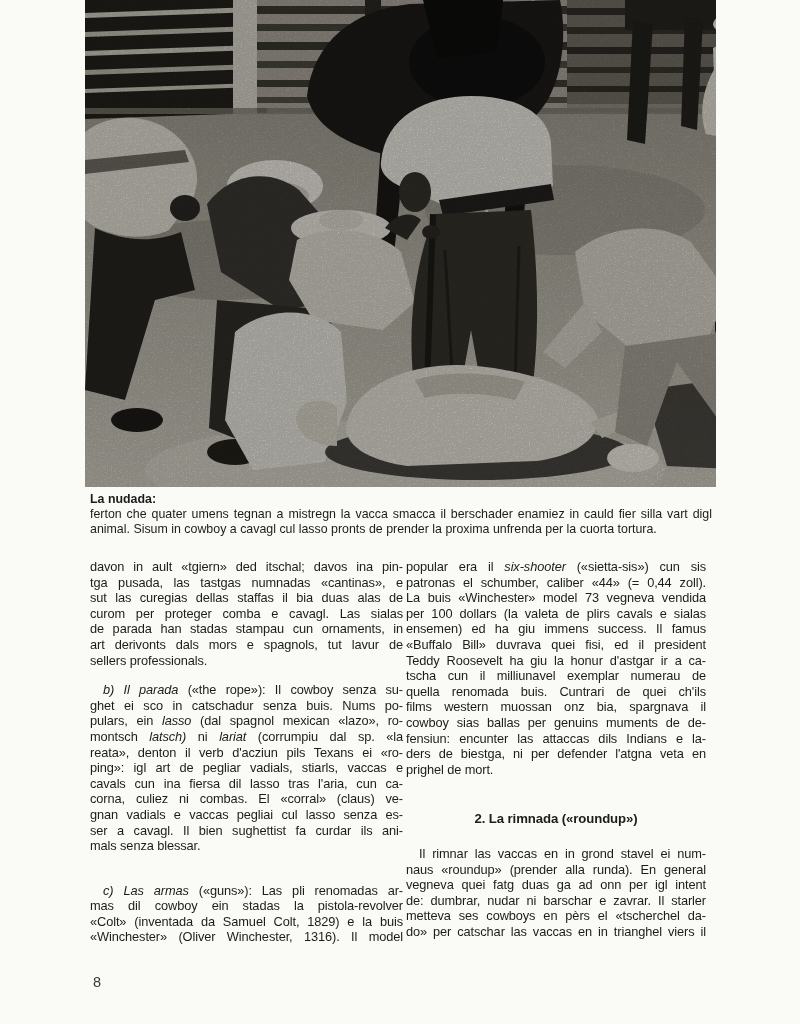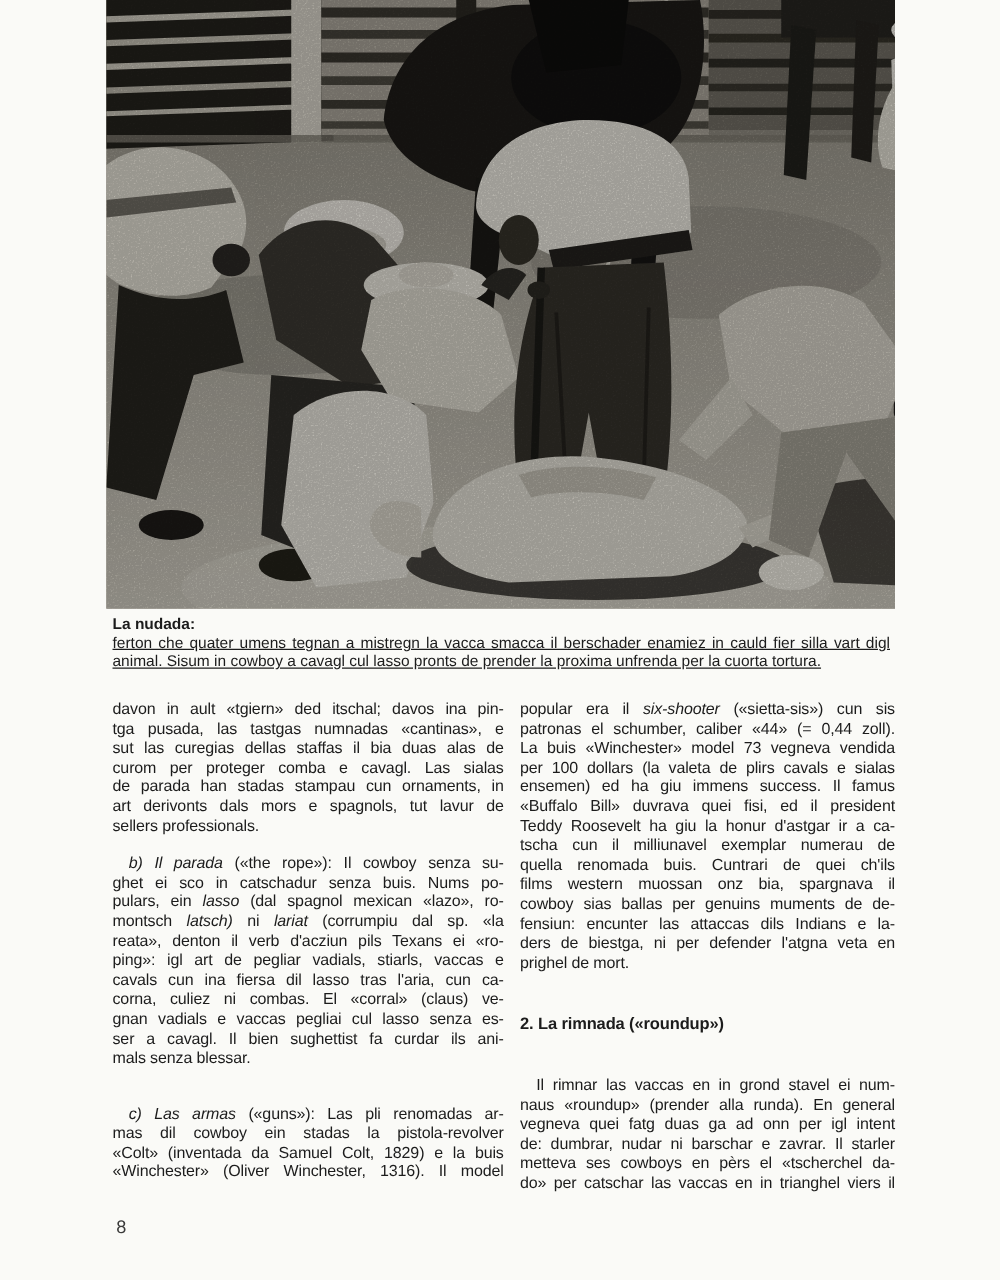--- a/index.html
+++ b/index.html
@@ -16,42 +16,42 @@
     position:absolute;left:85px;top:0;width:631px;height:487px;
     background:#9b978d;overflow:hidden;
   }
   .photo svg{display:block;width:631px;height:487px;}
 
   .caption{
     position:absolute;left:90px;top:492px;width:622px;
     font-size:12.4px;line-height:15px;
   }
   .caption .cap-title{font-weight:bold;}
-  .caption .line{text-align:justify;text-align-last:justify;text-decoration:underline;}
+  .caption .line{text-align:justify;text-align-last:justify;}
   .caption .line.endpara{text-align-last:auto;}
 
   .columns{
     position:absolute;left:90px;top:559px;width:626px;
-    display:flex;gap:13px;
+    display:flex;gap:3px;
   }
   .col{font-size:12.8px;line-height:15.6px;letter-spacing:-0.1px;}
   .col-left{width:313px;}
   .col-right{width:300px;}
 
   .block + .block{margin-top:14px;}
   .col-left .block:nth-child(3){margin-top:29px;}
 
   .line{text-align:justify;text-align-last:justify;}
   .line.endpara{text-align-last:auto;}
   .line.indent{text-indent:13px;}
   .line i{font-style:italic;}
 
   .heading-block{
-    margin-top:34px !important;margin-bottom:33px;
-    text-align:left;font-weight:bold;font-size:13.2px;
+    margin-top:34px !important;margin-bottom:19px;
+    text-align:center;font-weight:bold;font-size:13.2px;
   }
 
   .page-number{
     position:absolute;left:93px;top:974px;
     font-size:14.5px;color:#3a3a3a;
   }
 </style>
 </head>
 <body>
 

